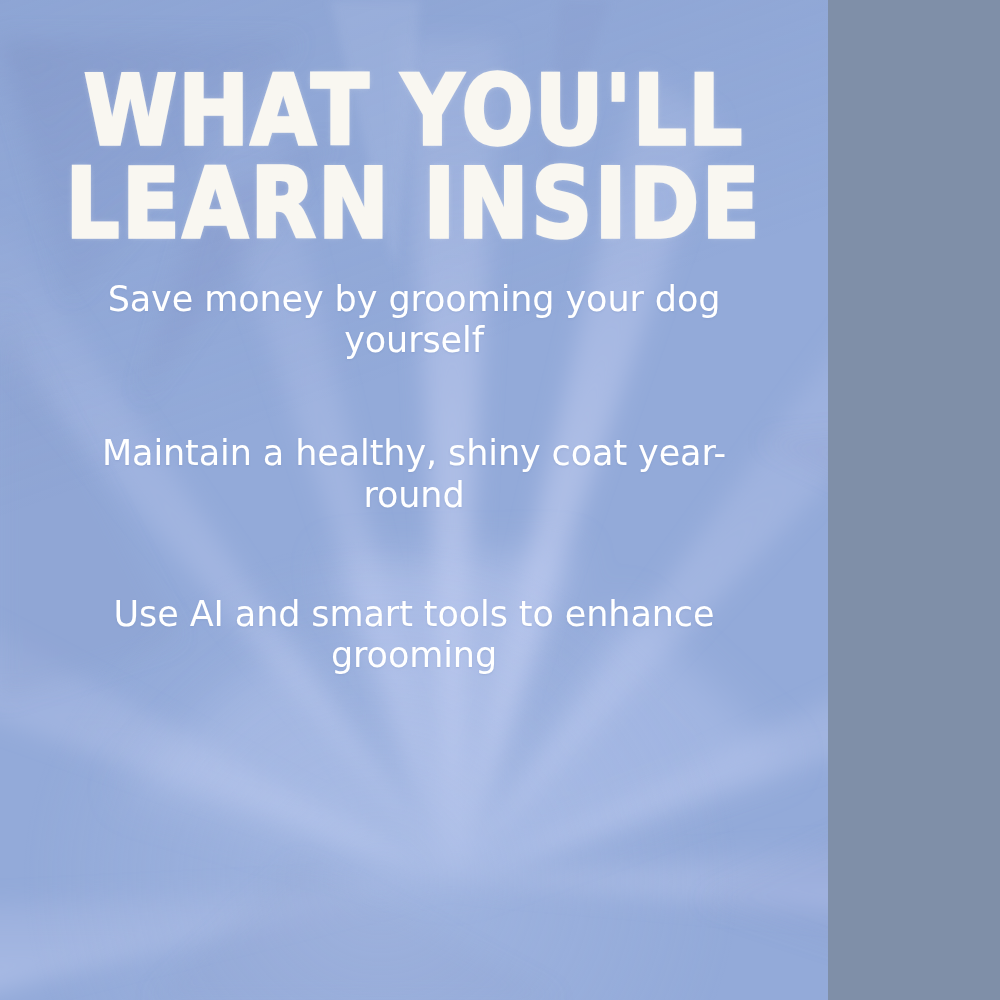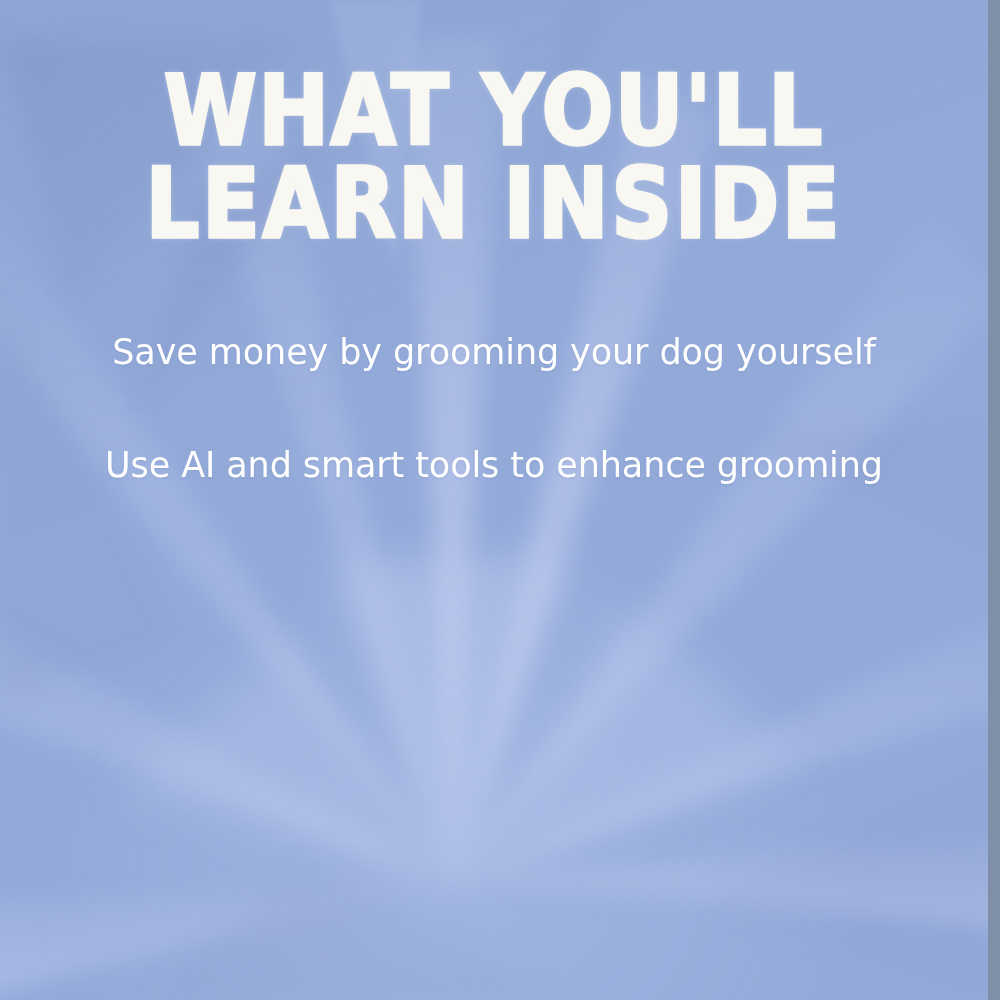--- a/index.html
+++ b/index.html
@@ -2,21 +2,21 @@
 <html><head>
 <meta charset="utf-8">
 <style>
   html, body {
     margin: 0;
     padding: 0;
     background: #7f8fa8;
   }
   #poster {
     position: relative;
-    width: 988px;
+    width: 828px;
     height: 1000px;
     overflow: hidden;
     background: #6d28d9;
     font-family: "Liberation Sans", sans-serif;
     -webkit-font-smoothing: antialiased;
   }
 
   
   #bg-layer {
     position: absolute;
@@ -84,21 +84,21 @@
     color: #ffffff;
     font-family: "DejaVu Sans", sans-serif;
     font-weight: 400;
     font-size: 35px;
     line-height: 1.18;
     letter-spacing: -0.1px;
     padding: 0 58px;
     text-shadow: 0 1px 2px rgba(110,134,185,0.25);
   }
   
-  #benefit-list > li:nth-child(1) { margin-top: 111px; }
+  #benefit-list > li:nth-child(1) { margin-top: 58px; }
   #benefit-list > li:nth-child(2) { margin-top: 72px; }
   #benefit-list > li:nth-child(3) { margin-top: 78px; }
   #benefit-list > li:nth-child(4) { margin-top: 78px; }
   #benefit-list > li:nth-child(5) { margin-top: 78px; }
 </style>
 </head>
 <body>
 
 <div id="poster">
 
@@ -178,17 +178,18 @@
 
   <div id="content">
 
     <h1 id="headline">
       <span class="hl-line hl-line-1">What You'll</span>
       <span class="hl-line hl-line-2">Learn Inside</span>
     </h1>
 
     <ul id="benefit-list">
       <li>Save money by grooming your dog yourself</li>
+      <li>Maintain a healthy, shiny coat year-round</li>
       <li>Use AI and smart tools to enhance grooming</li>
     </ul>
 
   </div>
 </div>
 
 </body></html>

